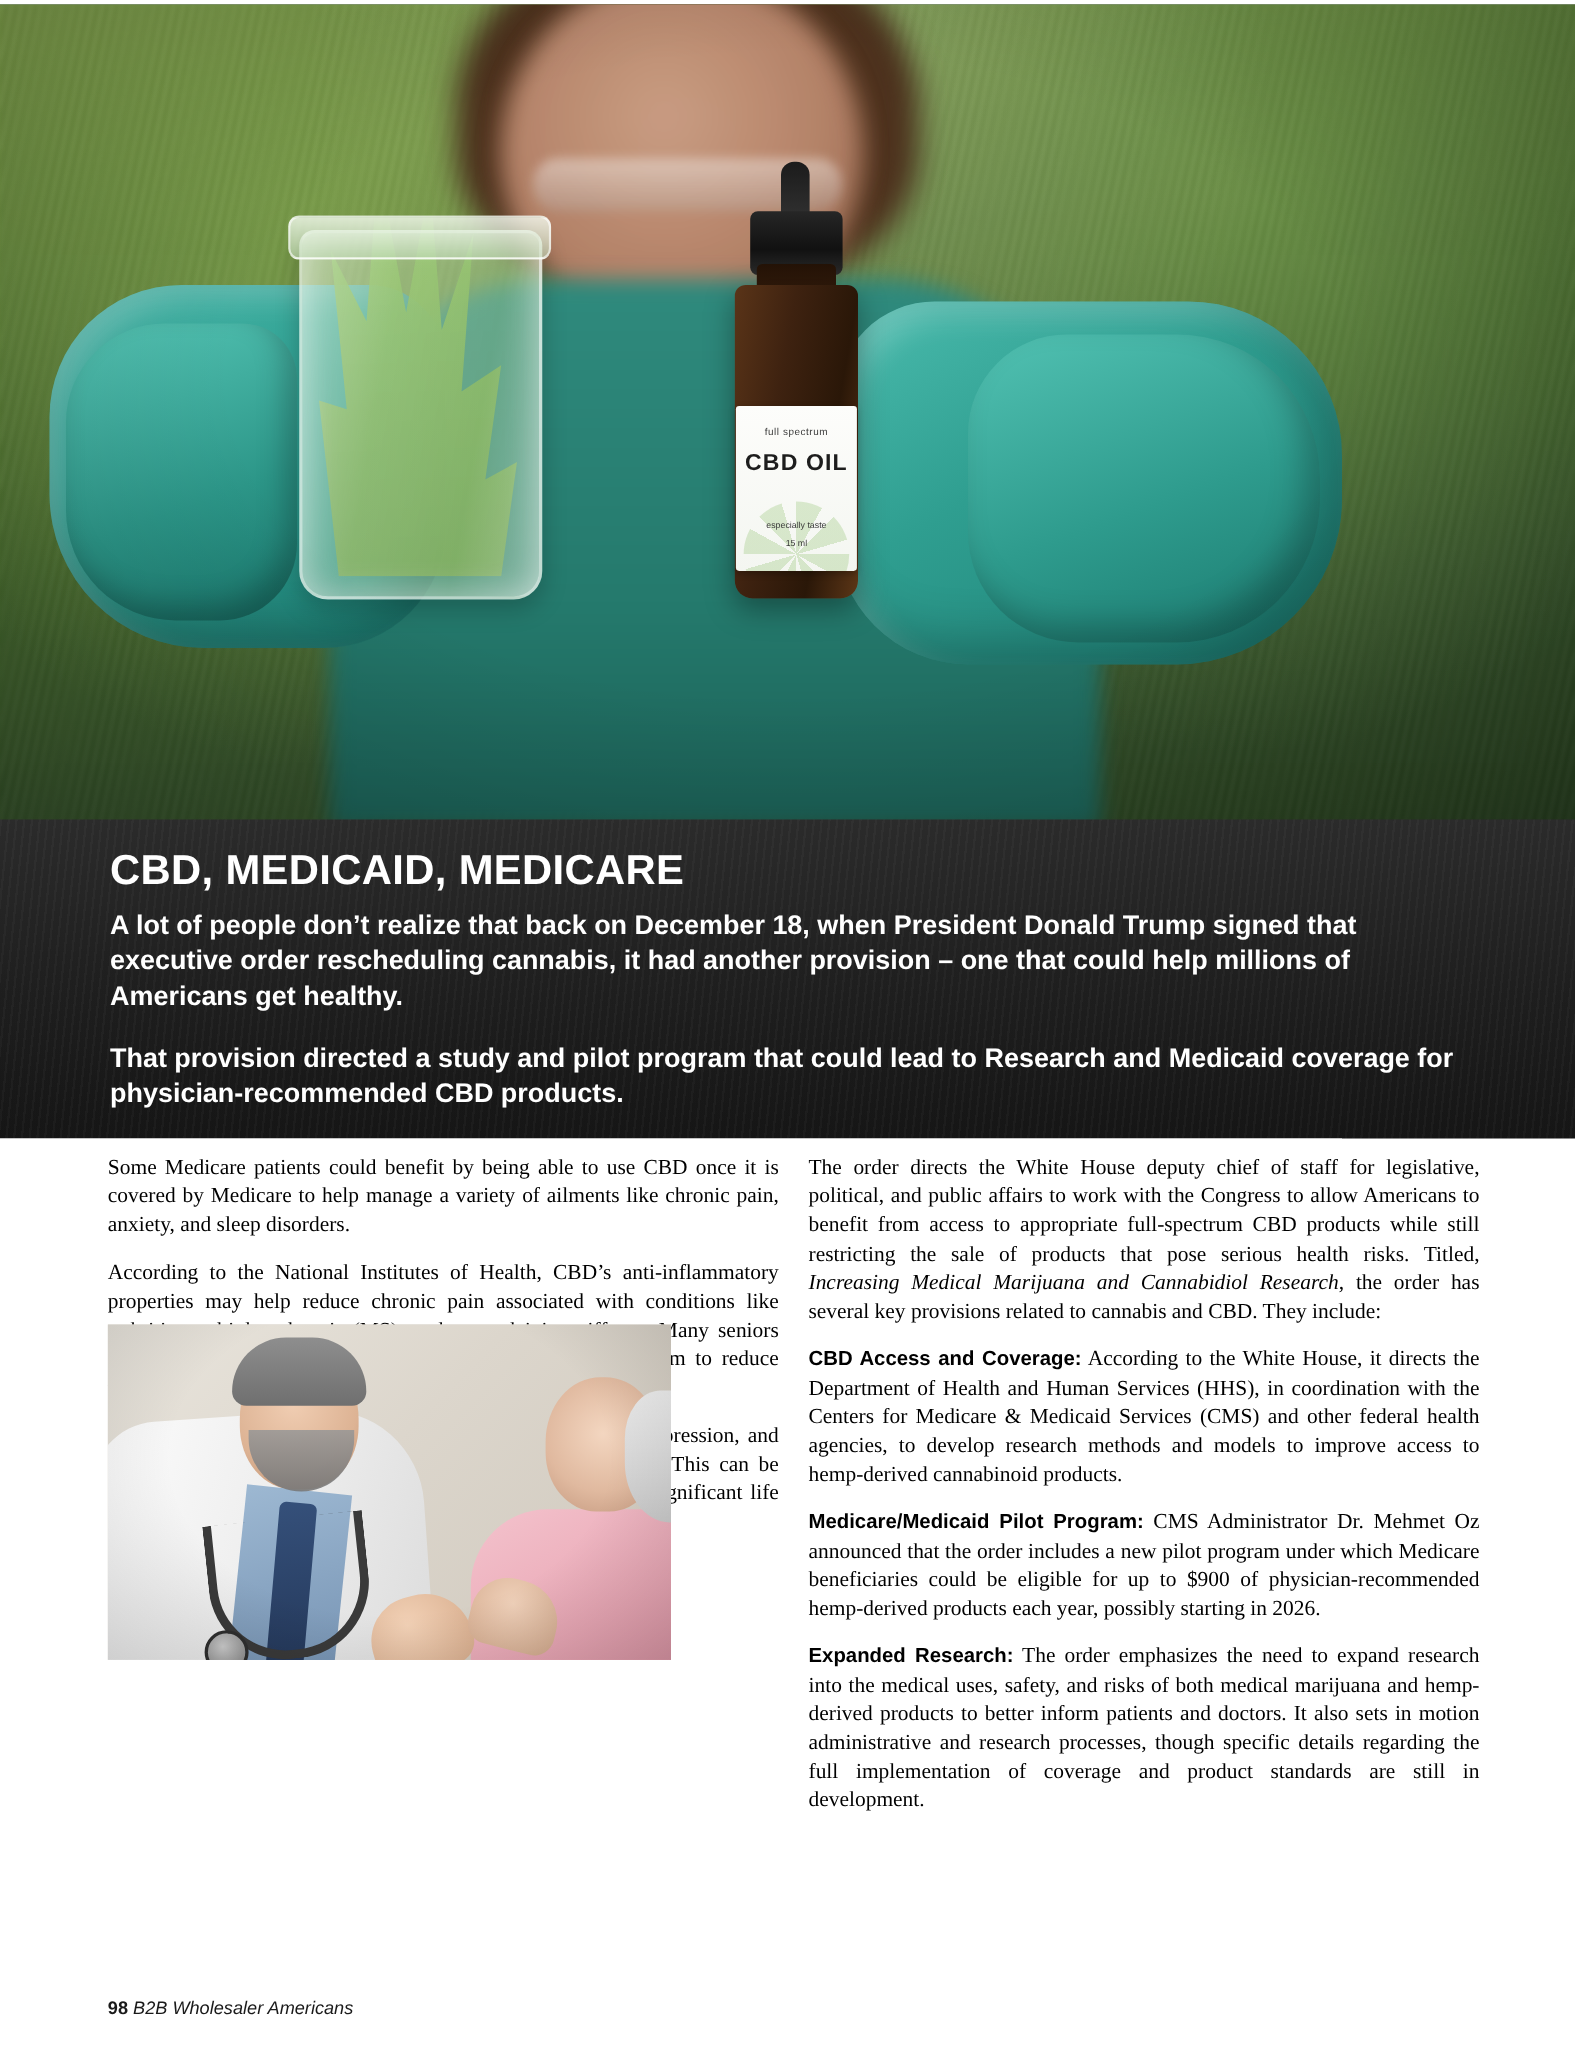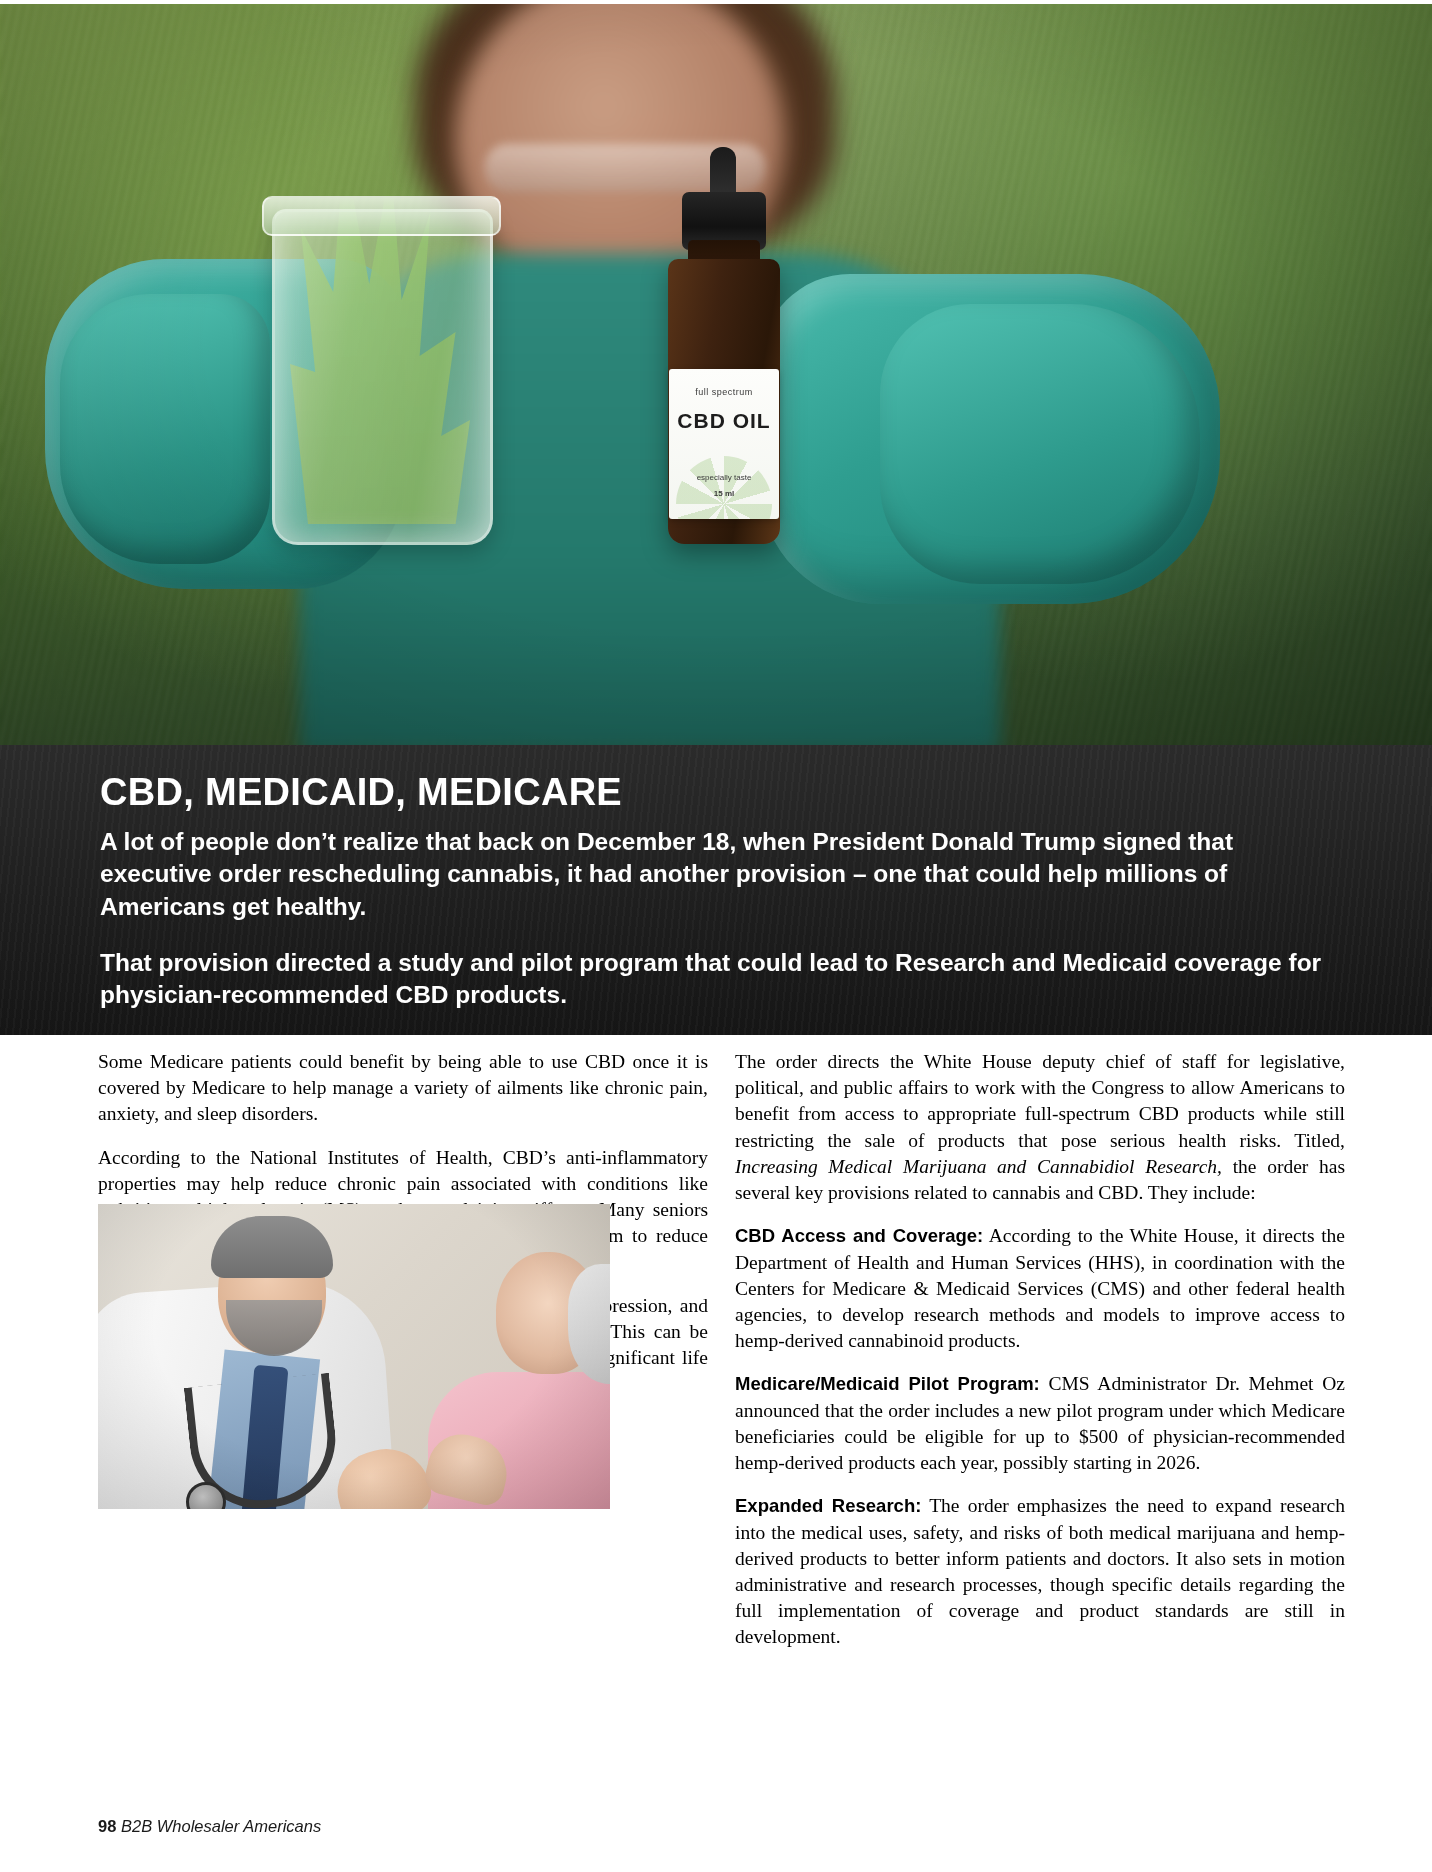--- a/index.html
+++ b/index.html
@@ -210,21 +210,21 @@
     position: absolute;
     width: 100%;
     text-align: center;
     font-family: "Liberation Sans", sans-serif;
     color: #3a3a3a;
     z-index: 2;
   }
   .label-top { top: 18px; font-size: 9px; letter-spacing: .5px; }
   .label-mid { top: 40px; font-size: 21px; font-weight: bold; letter-spacing: 1px; color: #1d1d1d; }
   .label-sub { top: 104px; font-size: 8px; }
-  .label-size { top: 120px; font-size: 8px; font-weight: bold; }
+  .label-size { top: 120px; font-size: 8px; }
 
   .hero-vignette {
     position: absolute;
     inset: 0;
     background: radial-gradient(ellipse at 50% 45%, rgba(0,0,0,0) 50%, rgba(0,0,0,0.22) 100%);
   }
 
   
   .headline-band {
     position: absolute;
@@ -487,21 +487,21 @@
       <p>Some Medicare patients could benefit by being able to use CBD once it is covered by Medicare to help manage a variety of ailments like chronic pain, anxiety, and sleep disorders.</p>
       <p>According to the National Institutes of Health, CBD’s anti-inflammatory properties may help reduce chronic pain associated with conditions like arthritis, multiple sclerosis (MS), and general joint stiffness. Many seniors report a significant reduction in pain, sometimes allowing them to reduce their reliance on opioids or other pain medications.</p>
       <p>Beyond this, CBD may help manage symptoms of anxiety, depression, and stress by interacting with brain receptors that regulate mood. This can be especially helpful for older adults experiencing loneliness or significant life changes.</p>
     </div>
 
     <div class="col col-right">
       <p><span>The order directs the White House deputy chief of staff for legislative, political, and public affairs to work with the Congress to allow Americans to benefit from access to appropriate full-spectrum CBD products while still restricting the sale of products that pose serious health risks. Titled, </span><span class="ital">Increasing Medical Marijuana and Cannabidiol Research,</span><span> the order has several key provisions related to cannabis and CBD. They include:</span></p>
 
       <p><span class="run-in">CBD Access and Coverage:</span><span> According to the White House, it directs the Department of Health and Human Services (HHS), in coordination with the Centers for Medicare &amp; Medicaid Services (CMS) and other federal health agencies, to develop research methods and models to improve access to hemp-derived cannabinoid products.</span></p>
 
-      <p><span class="run-in">Medicare/Medicaid Pilot Program:</span><span> CMS Administrator Dr. Mehmet Oz announced that the order includes a new pilot program under which Medicare beneficiaries could be eligible for up to $500 of physician-recommended hemp-derived products each year, possibly starting in 2026.</span></p>
+      <p><span class="run-in">Medicare/Medicaid Pilot Program:</span><span> CMS Administrator Dr. Mehmet Oz announced that the order includes a new pilot program under which Medicare beneficiaries could be eligible for up to $900 of physician-recommended hemp-derived products each year, possibly starting in 2026.</span></p>
 
       <p><span class="run-in">Expanded Research:</span><span> The order emphasizes the need to expand research into the medical uses, safety, and risks of both medical marijuana and hemp-derived products to better inform patients and doctors. It also sets in motion administrative and research processes, though specific details regarding the full implementation of coverage and product standards are still in development.</span></p>
     </div>
   </div>
 
   <div class="photo-doctor">
     <div class="pd-bg"></div>
     <div class="pd-pat-hair"></div>
     <div class="pd-pat-body"></div>
     <div class="pd-pat-head"></div>

